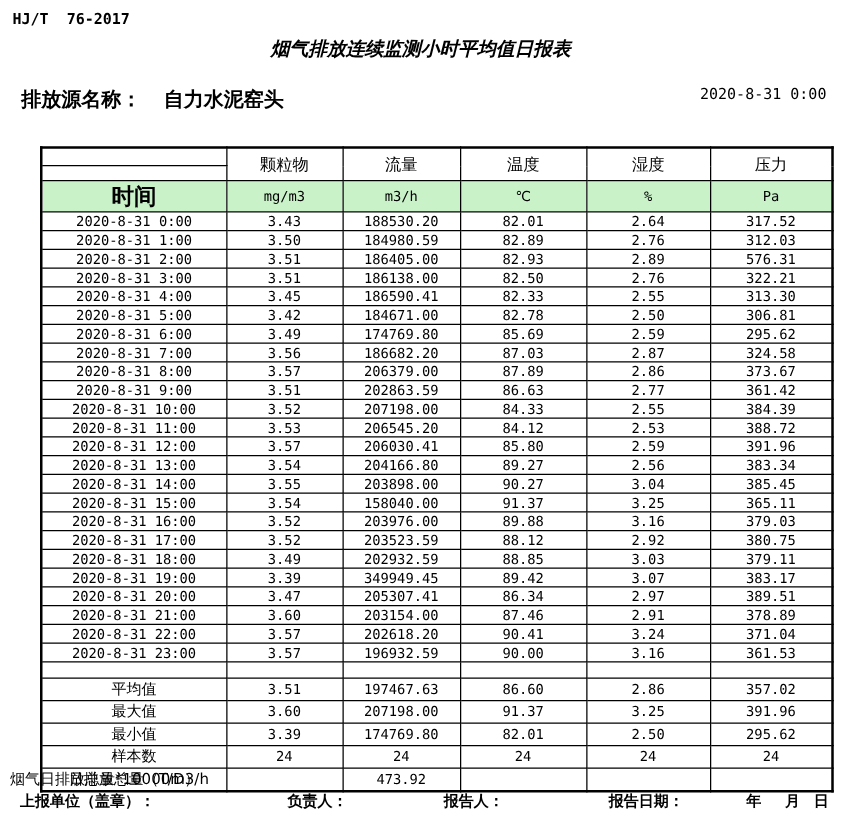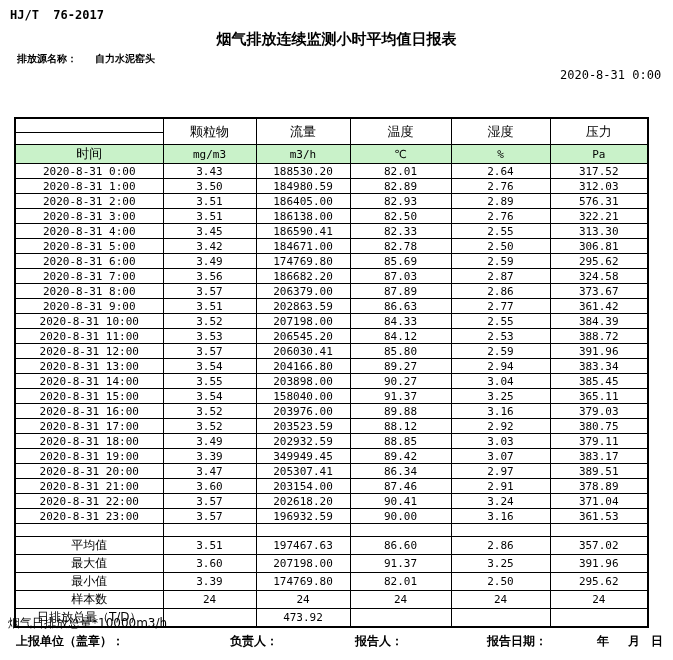--- a/index.html
+++ b/index.html
@@ -4,43 +4,43 @@
 <style>
   html,body { margin:0; padding:0; }
   body {
     width:673px; height:660px; background:#ffffff; color:#000;
     font-family:"DejaVu Sans","Liberation Sans",sans-serif;
     position:relative; overflow:hidden;
   }
   .abs { position:absolute; }
   #std-code { top:8px; left:10px; font-weight:bold; font-size:12px; white-space:pre;
               font-family:"DejaVu Sans Mono","DejaVu Sans",monospace; }
-  #page-title { top:30px; left:0; width:673px; text-align:center; font-weight:bold; font-size:15px; }
-  #source-line { top:52px; left:17px; font-weight:bold; font-size:10px; }
+  #page-title { top:30px; left:0; width:673px; text-align:center; font-weight:bold; font-size:15px;font-style:italic; }
+  #source-line { top:70px; left:17px; font-weight:bold; font-size:16px; }
   #source-line .gap { display:inline-block; width:18px; }
   #report-datetime { top:68px; left:560px; font-size:12px;
               font-family:"DejaVu Sans Mono","DejaVu Sans",monospace; }
 
-  #report-table { top:117px; left:14px; border-collapse:collapse; table-layout:fixed;
+  #report-table { top:117px; left:32px; border-collapse:collapse; table-layout:fixed;
                   font-family:"DejaVu Sans Mono","DejaVu Sans",monospace;border-radius:16px; }
   #report-table td, #report-table th { border:1px solid #000; padding:0; text-align:center;
                   overflow:hidden; white-space:nowrap; }
   #report-table { border:2px solid #000; }
   col.c-time { width:148px; }
   col.c-pm   { width:93px; }
   col.c-flow { width:94px; }
   col.c-temp { width:101px; }
   col.c-hum  { width:99px; }
   col.c-pres { width:98px; }
   tr.h1 td { height:13px; }
   tr.h2 td { height:11px; }
   #report-table th { font-weight:normal; font-size:13px; vertical-align:middle;
                      font-family:"DejaVu Sans","Liberation Sans",sans-serif; }
   tr.units td { background:var(--green,#c9f2c9); height:14px; font-size:11px; }
-  tr.units td.time-head { font-size:13px; font-family:"DejaVu Sans","Liberation Sans",sans-serif; }
+  tr.units td.time-head { font-size:18px; font-family:"DejaVu Sans","Liberation Sans",sans-serif;font-weight:bold; }
   tbody.rows td { height:14px; font-size:11px; }
   tr.gap-row td { height:12px; }
   tbody.summary td { height:14px; font-size:11px; }
   tbody.summary td.sum-label { font-size:12px;
                      font-family:"DejaVu Sans","Liberation Sans",sans-serif; }
 
   #footer-note { top:615px; left:8px; font-weight:normal; font-size:12px; }
   #footer-sign { top:633px; left:0; width:673px; font-weight:bold; font-size:12px; }
   #footer-sign span { position:absolute; white-space:nowrap; }
   #sign-unit   { left:16px; }
@@ -197,21 +197,21 @@
         <td>206030.41</td>
         <td>85.80</td>
         <td>2.59</td>
         <td>391.96</td>
       </tr>
       <tr>
         <td>2020-8-31 13:00</td>
         <td>3.54</td>
         <td>204166.80</td>
         <td>89.27</td>
-        <td>2.94</td>
+        <td>2.56</td>
         <td>383.34</td>
       </tr>
       <tr>
         <td>2020-8-31 14:00</td>
         <td>3.55</td>
         <td>203898.00</td>
         <td>90.27</td>
         <td>3.04</td>
         <td>385.45</td>
       </tr>

